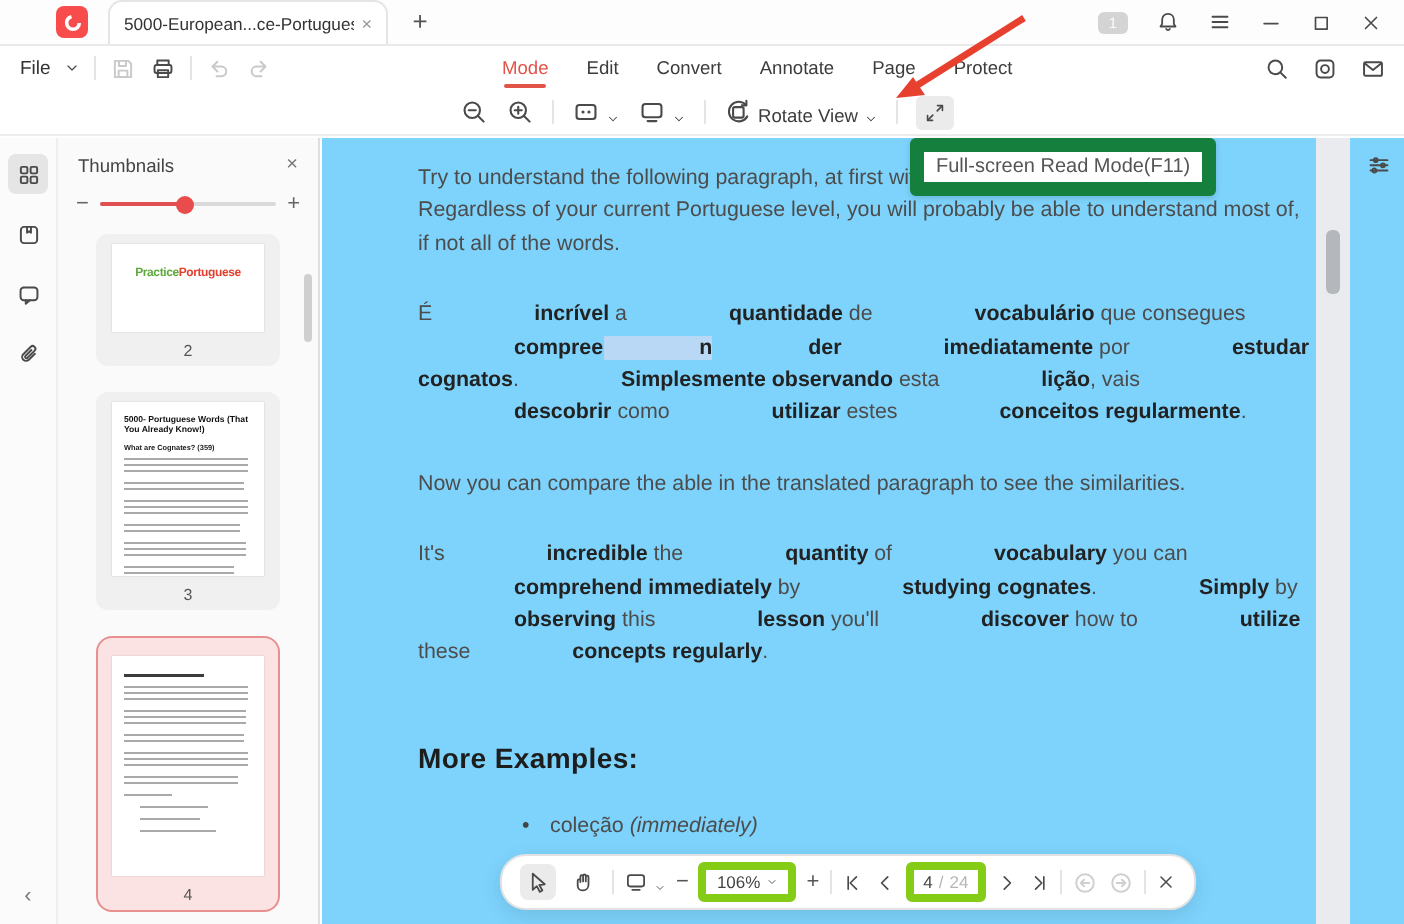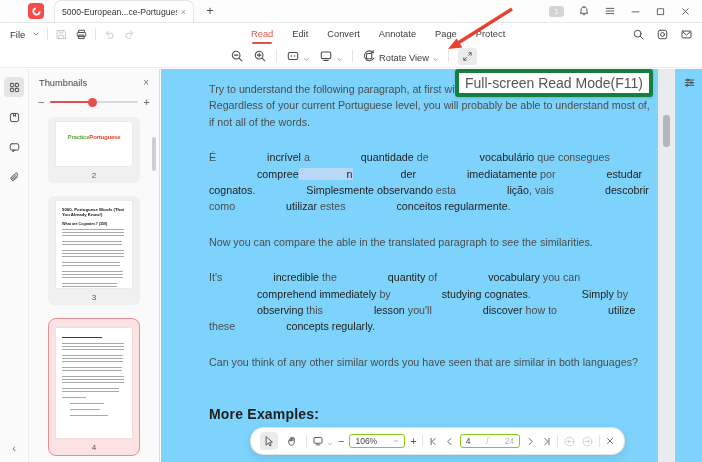--- a/index.html
+++ b/index.html
@@ -26,21 +26,21 @@
   .navtab.active::after{content:"";position:absolute;left:1px;right:1px;bottom:-5px;height:2px;background:#e2544a;border-radius:1px;}
   .mb-right{position:absolute;right:9px;top:0;height:22px;display:flex;align-items:center;gap:11px;}
   
   .toolbar2{position:absolute;left:0;top:45px;width:702px;height:23px;border-bottom:1px solid #ededed;display:flex;align-items:center;padding-left:230px;box-sizing:border-box;gap:9px;}
   .tgroup{display:flex;align-items:flex-end;gap:3px;}
   .rotate-label{font-size:9.3px;color:#3c3c3c;}
   .fsbtn{width:19px;height:17px;background:#ebebeb;border-radius:3px;display:flex;align-items:center;justify-content:center;}
   .vsep{width:1px;height:12px;background:#e4e4e4;}
   
   .arrow{position:absolute;left:428px;top:5px;z-index:7;}
-  .tooltip{position:absolute;left:455px;top:69px;z-index:7;background:#fff;border:4px solid #15803d;border-radius:3px;padding:2px 6px;font-size:14px;color:#555;box-shadow:0 1px 3px rgba(0,0,0,.15);white-space:nowrap;}
+  .tooltip{position:absolute;left:455px;top:69px;z-index:7;background:#fff;border:7px solid #15803d;border-radius:3px;padding:2px 6px;font-size:10px;color:#555;box-shadow:0 1px 3px rgba(0,0,0,.15);white-space:nowrap;}
   
   .strip{position:absolute;left:0;top:69px;bottom:0;width:28px;background:#fbfbfb;border-right:1px solid #eee;}
   .stripbtn{width:20px;height:20px;margin:0 auto;display:flex;align-items:center;justify-content:center;border-radius:4px;}
   .stripbtn.active{background:#e5e5e5;}
   .strip .stripbtn{margin-top:10px;}
   .strip .stripbtn:first-child{margin-top:8px;}
   .collapse{position:absolute;left:0;bottom:8px;width:28px;text-align:center;font-size:11px;color:#777;}
   
   .panel{position:absolute;left:29px;top:69px;bottom:0;width:131px;background:#fafafa;border-right:1px solid #dedede;box-sizing:border-box;}
   .panel-head{display:flex;align-items:flex-end;padding:8px 10px 0;}
@@ -64,31 +64,31 @@
   .mini-head{font-size:3.7px;font-weight:700;color:#222;margin-top:4px;}
   .flines{background:repeating-linear-gradient(to bottom,#a9a9a9 0,#a9a9a9 1px,transparent 1px,transparent 3px);margin-top:3px;}
   .panel-scroll{position:absolute;right:3px;top:68px;width:4px;height:34px;background:#cfcfcf;border-radius:2px;}
   
   .content{position:absolute;left:161px;top:69px;right:0;bottom:0;background:#7dd3fc;}
   .scrolltrack{position:absolute;right:27px;top:0;bottom:0;width:17px;background:#e9ebee;}
   .scrollthumb{position:absolute;left:5px;top:46px;width:7px;height:32px;background:#b4b8bc;border-radius:3px;}
   .propbtn{position:absolute;right:6px;top:7px;}
   .textwrap{position:absolute;left:48px;top:12px;width:446px;font-size:10.7px;line-height:16.4px;color:#4c4c4c;}
   .textwrap p{margin:0 0 19px;}
-  .b{font-weight:400;color:#222;padding-left:48px;}
+  .b{font-weight:700;color:#222;padding-left:48px;}
   .i{font-style:italic;}
   .hl{background:#b9d8f6;}
   .doc-h{font-size:14px;font-weight:700;color:#1d1d1d;margin:36px 0 18px;letter-spacing:.2px;}
   .bullet{display:flex;font-size:10.7px;}
   .bullet-marker{width:14px;margin-left:52px;color:#444;}
   
   .floatbar{position:absolute;left:250px;top:427px;height:26px;background:#fff;border:1px solid #e2e2e2;border-radius:13px;box-shadow:0 3px 10px rgba(0,0,0,.10);display:flex;align-items:center;gap:5px;padding:0 9px;z-index:8;}
   .fb-btn{display:flex;align-items:center;justify-content:center;width:18px;height:18px;border-radius:4px;}
   .fb-btn.active{background:#ebebeb;}
-  .fb-box{border:1px solid #84cc16;border-radius:3px;padding:1px 5px;display:flex;align-items:center;gap:16px;font-size:8.5px;color:#444;white-space:nowrap;}
+  .fb-box{border:4px solid #84cc16;border-radius:3px;padding:1px 5px;display:flex;align-items:center;gap:3px;font-size:8.5px;color:#444;white-space:nowrap;}
   .fb-dim{color:#b5b5b5;}
   .fb-sign{font-size:11px;color:#555;line-height:10px;}
   
   .ic{display:inline-flex;align-items:center;justify-content:center;}
   svg.s *{stroke:#4a4a4a;fill:none;stroke-width:1.2;stroke-linecap:round;stroke-linejoin:round;}
   svg.s .fl{fill:#4a4a4a;stroke:none;}
   svg.dis *{stroke:#c9c9c9;}
   svg.gdis *{stroke:#cfcfcf;}
 </style>
 </head>
@@ -169,21 +169,21 @@
           </svg>
       </span>
       <span class="ic">
         <svg class="dis s" width="13" height="13" viewBox="0 0 16 16">
             <path d="M11.5 6.5h-5a3 3 0 1 0 0 6H9.5"></path>
             <path d="M9 3.5l3 3-3 3"></path>
           </svg>
       </span>
     </div>
     <div class="mb-center">
-      <span class="navtab active">Read</span>
+      <span class="navtab active">Mode</span>
       <span class="navtab">Edit</span>
       <span class="navtab">Convert</span>
       <span class="navtab">Annotate</span>
       <span class="navtab">Page</span>
       <span class="navtab">Protect</span>
     </div>
     <div class="mb-right">
       <span class="ic">
         <svg class="s" width="13" height="13" viewBox="0 0 16 16">
             <circle cx="7" cy="7" r="4.2"></circle>
@@ -380,21 +380,20 @@
     </div>
     <div class="panel-scroll"></div>
   </div>
 
   <div class="content">
     <div class="textwrap">
       <p><span>Try to understand the following paragraph, at first without looking at the translation. Regardless of your current Portuguese level, you will probably be able to understand most of, if not all of the words.</span></p>
       <p><span>É </span><span class="b">incrível</span><span> a </span><span class="b">quantidade</span><span> de </span><span class="b">vocabulário</span><span> que consegues </span><span class="b">compree</span><span class="b hl">n</span><span class="b">der</span><span> </span><span class="b">imediatamente</span><span> por </span><span class="b">estudar cognatos</span><span>. </span><span class="b">Simplesmente observando</span><span> esta </span><span class="b">lição</span><span>, vais </span><span class="b">descobrir</span><span> como </span><span class="b">utilizar</span><span> estes </span><span class="b">conceitos regularmente</span><span>.</span></p>
       <p><span>Now you can compare the able in the translated paragraph to see the similarities.</span></p>
       <p><span>It's </span><span class="b">incredible</span><span> the </span><span class="b">quantity</span><span> of </span><span class="b">vocabulary</span><span> you can </span><span class="b">comprehend immediately</span><span> by </span><span class="b">studying cognates</span><span>. </span><span class="b">Simply</span><span> by </span><span class="b">observing</span><span> this </span><span class="b">lesson</span><span> you'll </span><span class="b">discover</span><span> how to </span><span class="b">utilize</span><span> these </span><span class="b">concepts regularly</span><span>.</span></p>
-      <p><span>Can you think of any other similar words you have seen that are similar in both languages?</span></p>
       <div class="doc-h">More Examples:</div>
       <div class="bullet">
         <span class="bullet-marker">•</span>
         <span><span>coleção </span><span class="i">(immediately)</span></span>
       </div>
     </div>
     <div class="scrolltrack">
       <div class="scrollthumb"></div>
     </div>
     <span class="ic propbtn">

